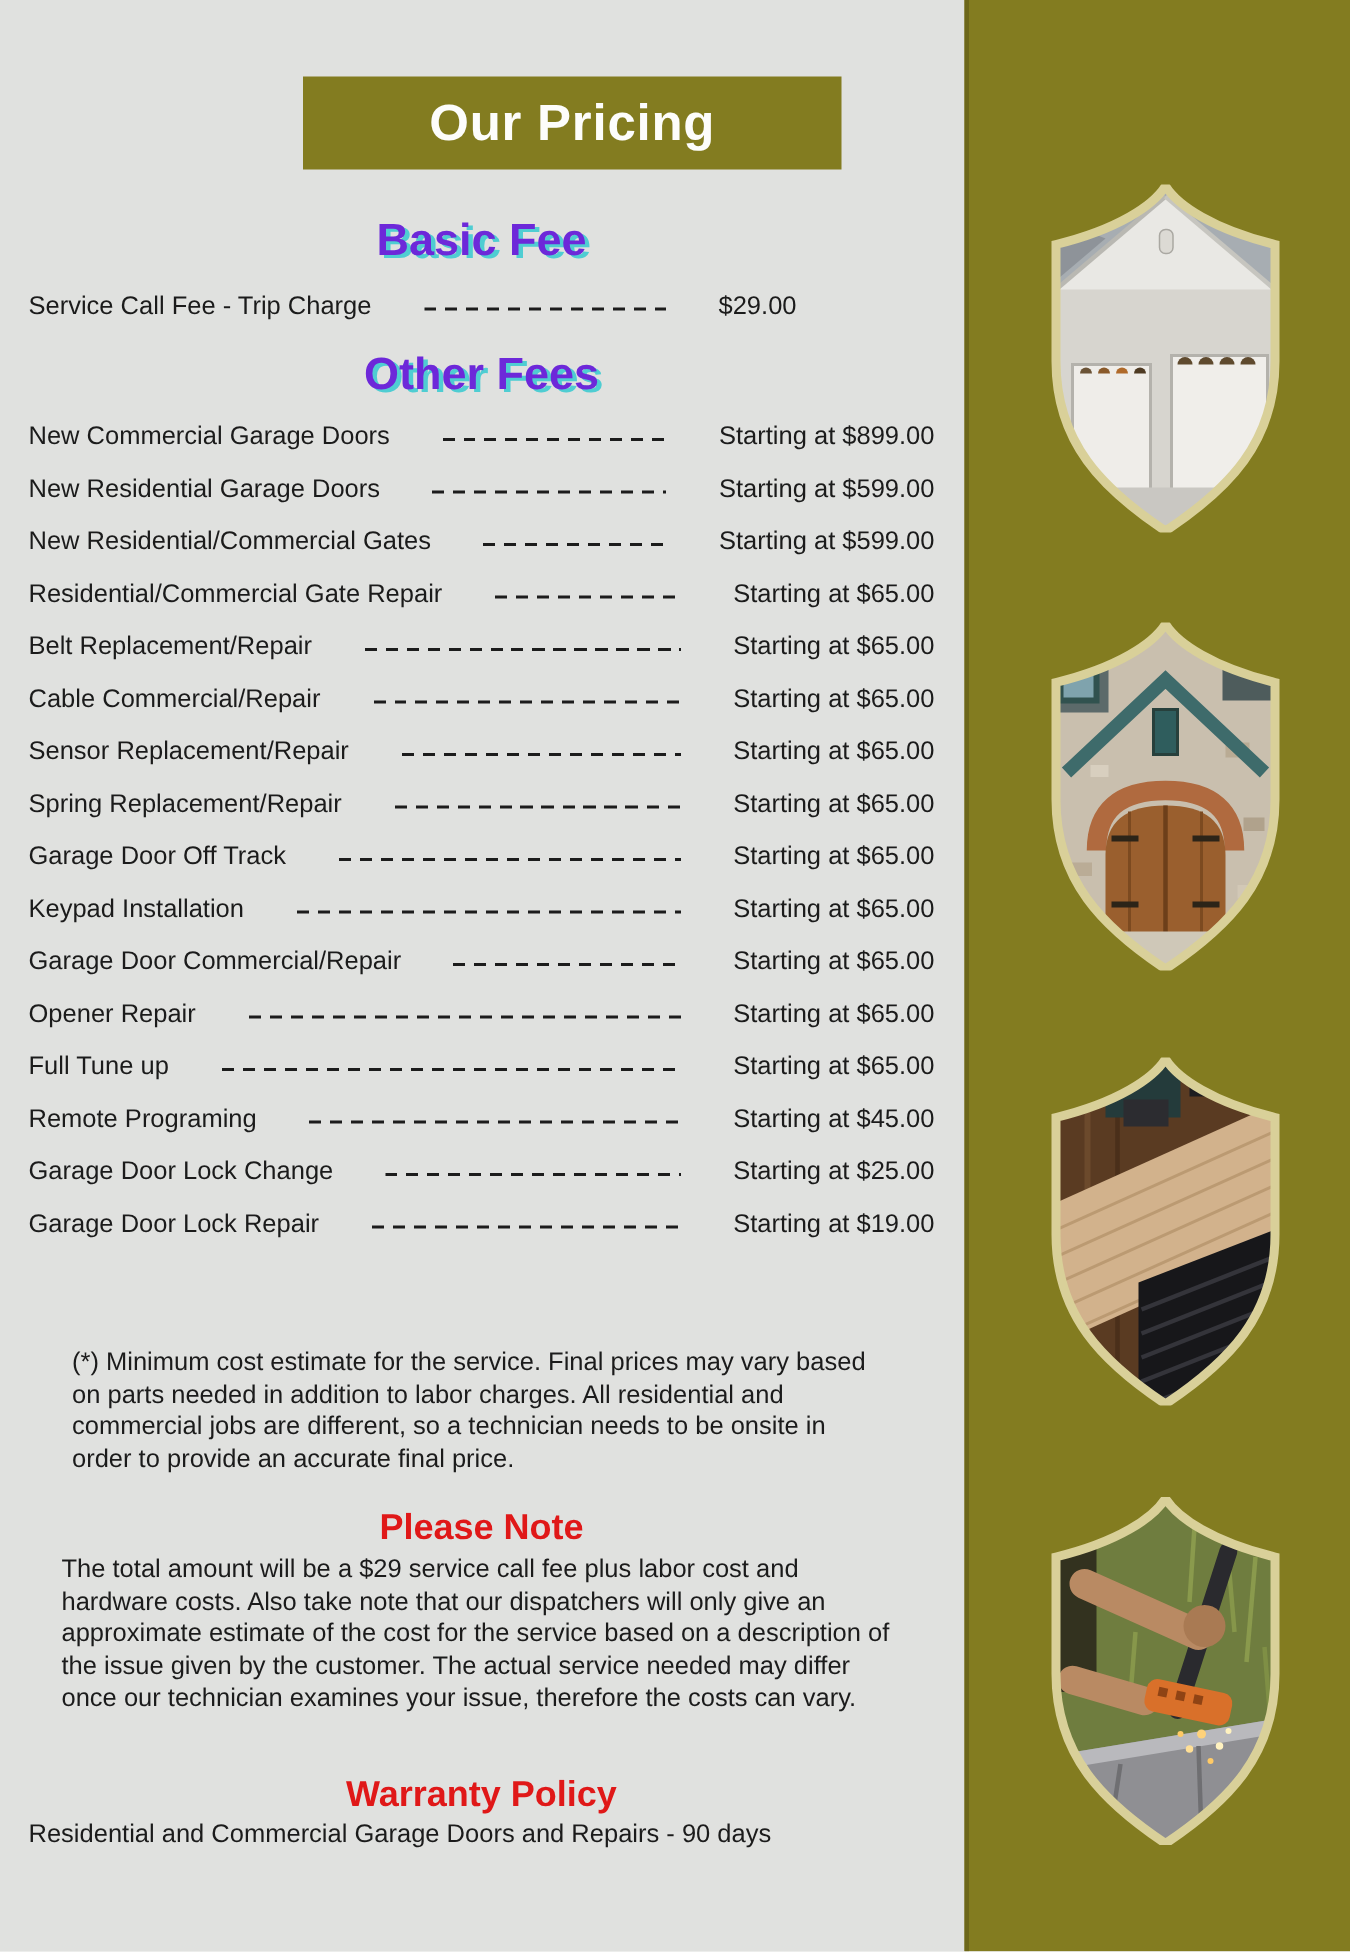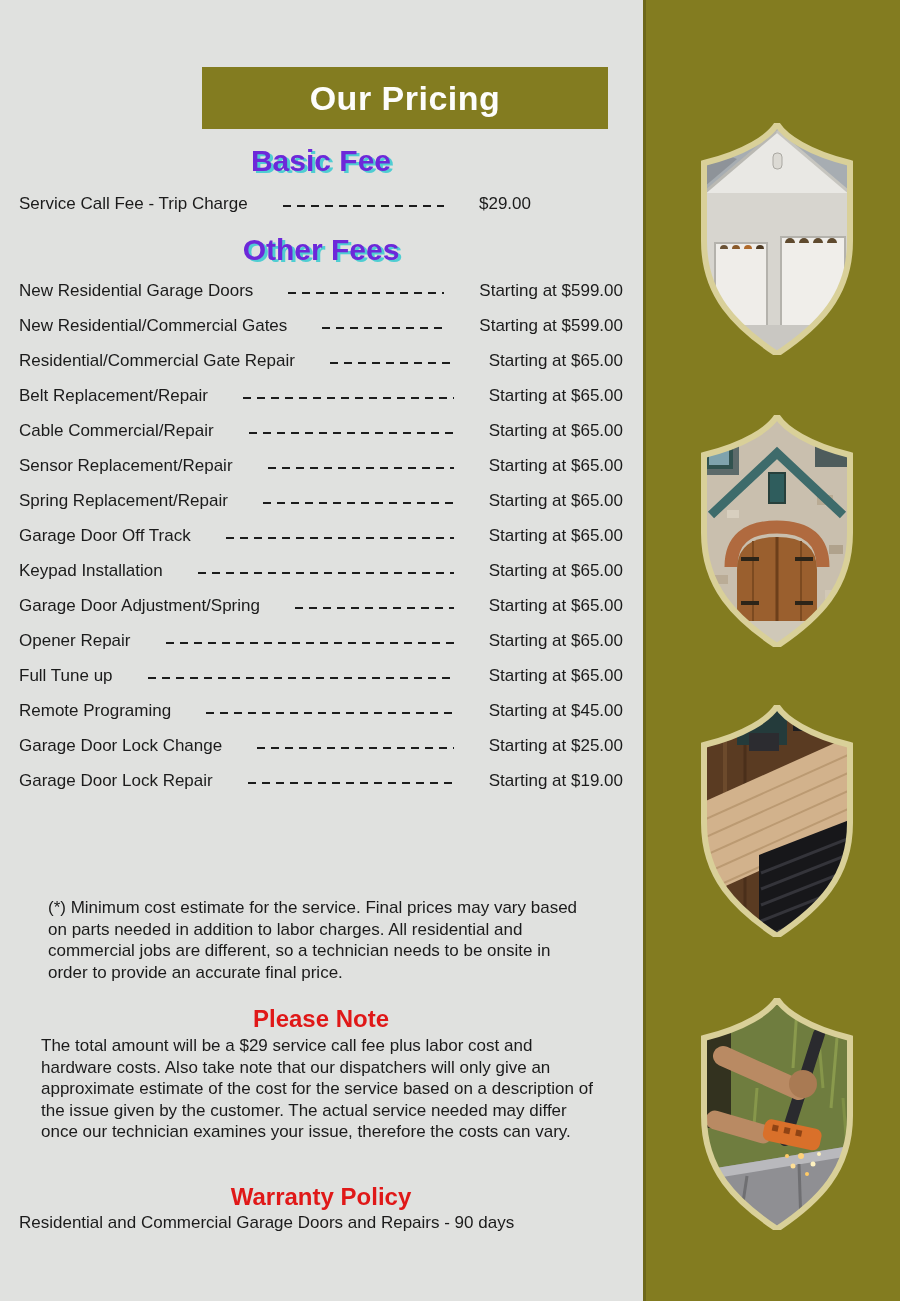--- a/index.html
+++ b/index.html
@@ -4,21 +4,21 @@
 <style>
   html,body{margin:0;padding:0;}
   body{width:900px;height:1301px;overflow:hidden;font-family:"Liberation Sans",sans-serif;}
   .page{position:relative;width:900px;height:1301px;background:#e0e1df;overflow:hidden;}
 
   
   .sidebar{position:absolute;left:643px;top:0;width:257px;height:1301px;background:#837c20;border-left:3px solid #6d671a;box-sizing:border-box;}
   .shield{position:absolute;left:51px;width:160px;height:232px;}
 
   
-  .banner{position:absolute;left:202px;top:51px;width:406px;height:62px;background:#837c20;display:flex;align-items:center;justify-content:center;margin-top:16px;}
+  .banner{position:absolute;left:202px;top:51px;width:359px;height:62px;background:#837c20;display:flex;align-items:center;justify-content:center;}
   .banner h1{margin:0;font-size:34px;font-weight:700;color:#fdfdfb;letter-spacing:.5px;}
 
   .content{position:absolute;left:19px;top:0;width:604px;color:#1b1b1b;}
 
   .section-heading{position:absolute;width:604px;text-align:center;font-size:30px;font-weight:700;color:#6d28d9;text-shadow:3px 2px 0 #4fcdd2;}
   .heading-basic{top:144px;}
   .heading-other{top:233px;}
 
   .price-row{display:flex;align-items:center;font-size:17px;color:#1b1b1b;white-space:nowrap;gap:30px;}
   .row-label{flex:0 0 auto;}
@@ -199,20 +199,25 @@
           <span class="row-label">Service Call Fee - Trip Charge</span>
           <span class="leader"></span>
           <span class="row-price">$29.00</span>
         </div>
       </div>
 
     <div class="section-heading heading-other">Other Fees</div>
 
     <div class="other-rows">
         <div class="price-row">
+          <span class="row-label">New Commercial Garage Doors</span>
+          <span class="leader"></span>
+          <span class="row-price">Starting at $899.00</span>
+        </div>
+        <div class="price-row">
           <span class="row-label">New Residential Garage Doors</span>
           <span class="leader"></span>
           <span class="row-price">Starting at $599.00</span>
         </div>
         <div class="price-row">
           <span class="row-label">New Residential/Commercial Gates</span>
           <span class="leader"></span>
           <span class="row-price">Starting at $599.00</span>
         </div>
         <div class="price-row">
@@ -244,21 +249,21 @@
           <span class="row-label">Garage Door Off Track</span>
           <span class="leader"></span>
           <span class="row-price">Starting at $65.00</span>
         </div>
         <div class="price-row">
           <span class="row-label">Keypad Installation</span>
           <span class="leader"></span>
           <span class="row-price">Starting at $65.00</span>
         </div>
         <div class="price-row">
-          <span class="row-label">Garage Door Adjustment/Spring</span>
+          <span class="row-label">Garage Door Commercial/Repair</span>
           <span class="leader"></span>
           <span class="row-price">Starting at $65.00</span>
         </div>
         <div class="price-row">
           <span class="row-label">Opener Repair</span>
           <span class="leader"></span>
           <span class="row-price">Starting at $65.00</span>
         </div>
         <div class="price-row">
           <span class="row-label">Full Tune up</span>

